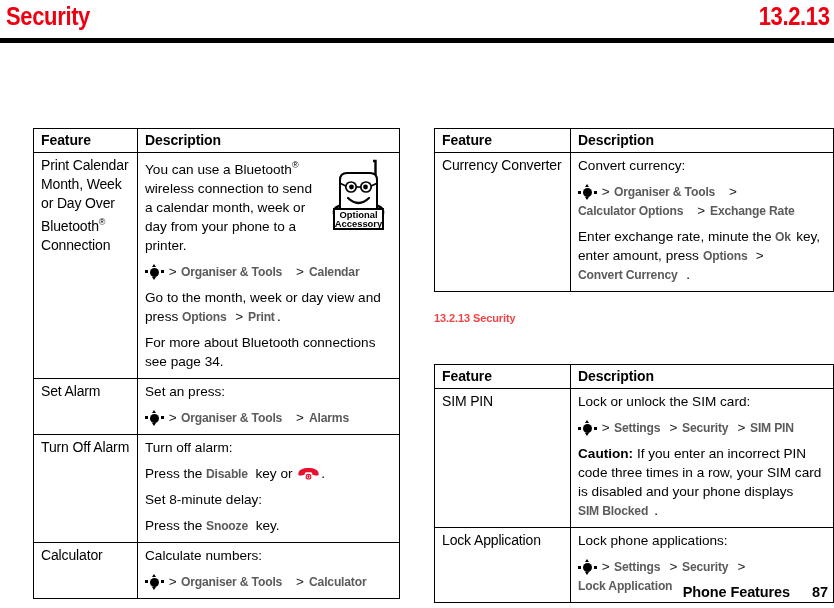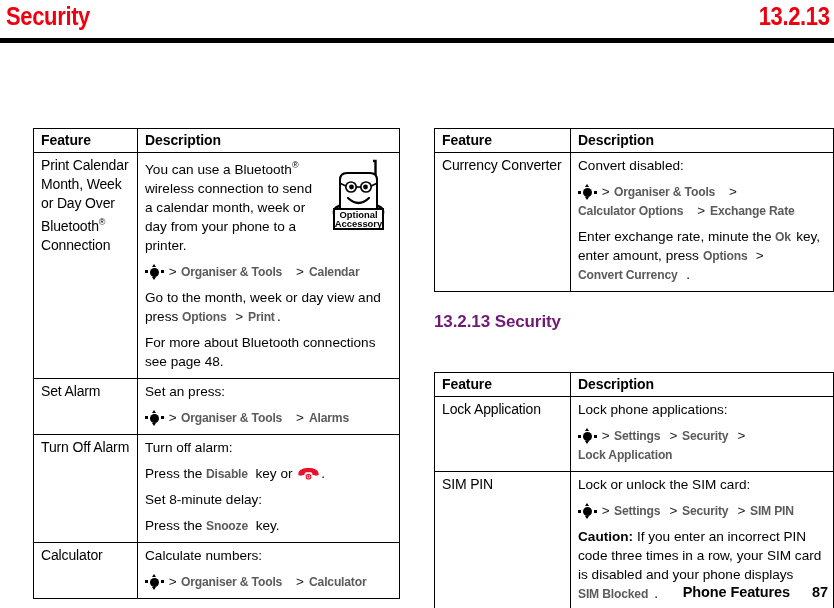--- a/index.html
+++ b/index.html
@@ -52,23 +52,23 @@
   }
   #col-right {
     position: absolute;
     top: 88px;
     left: 434px;
     width: 400px;
   }
 
   
   .sub-heading {
-    color: #701a75;
-    font-weight: bold;
-    font-size: 17px;
+    color: #ef4444;
+    font-weight: bold;
+    font-size: 11px;
     font-family: "Liberation Sans Narrow", "Liberation Sans", sans-serif;
     margin: 20px 0 9px 0;
     letter-spacing: -0.1px;
   }
 
   
   table.feat {
     border-collapse: collapse;
     width: 100%;
     table-layout: fixed;
@@ -234,21 +234,21 @@
                 <path d="M22 40 Q32.5 50 43 40" fill="none" stroke="#000" stroke-width="2.2" stroke-linecap="round"></path>
                 <path d="M13 48 Q7 50 8 56" fill="none" stroke="#000" stroke-width="2.4" stroke-linecap="round"></path>
                 <path d="M52 48 Q58 50 57 56" fill="none" stroke="#000" stroke-width="2.4" stroke-linecap="round"></path>
                 <rect x="8" y="51" width="49" height="20" fill="#fff" stroke="#000" stroke-width="2"></rect>
                 <text x="32.5" y="60" font-family="Liberation Sans, sans-serif" font-size="9.4" font-weight="bold" text-anchor="middle" fill="#000">Optional</text>
                 <text x="32.5" y="69" font-family="Liberation Sans, sans-serif" font-size="9.4" font-weight="bold" text-anchor="middle" fill="#000">Accessory</text>
               </svg></span>
             <div class="p"><span>You can use a Bluetooth</span><span class="sup">®</span><span> wireless connection to send a calendar month, week or day from your phone to a printer.</span></div>
             <div class="p"><span class="navkey"><i class="nk-t"></i><i class="nk-l"></i><i class="nk-core"></i><i class="nk-r"></i><i class="nk-b"></i></span><span class="sep"> &gt; </span><span class="path">Organiser &amp; Tools</span><span class="sep"> &gt; </span><span class="path">Calendar</span></div>
             <div class="p"><span>Go to the month, week or day view and press </span><span class="path">Options</span><span class="sep"> &gt; </span><span class="path">Print</span><span>.</span></div>
-            <div class="p"><span>For more about Bluetooth connections see page 48.</span></div>
+            <div class="p"><span>For more about Bluetooth connections see page 34.</span></div>
           </td>
         </tr>
         <tr>
           <td class="feature"><span>Set Alarm</span></td>
           <td class="desc">
             <div class="p"><span>Set an press:</span></div>
             <div class="p"><span class="navkey"><i class="nk-t"></i><i class="nk-l"></i><i class="nk-core"></i><i class="nk-r"></i><i class="nk-b"></i></span><span class="sep"> &gt; </span><span class="path">Organiser &amp; Tools</span><span class="sep"> &gt; </span><span class="path">Alarms</span></div>
           </td>
         </tr>
         <tr>
@@ -285,21 +285,21 @@
     <thead>
       <tr>
         <th>Feature</th>
         <th>Description</th>
       </tr>
     </thead>
     <tbody id="right-top-body">
         <tr>
           <td class="feature"><span>Currency Converter</span></td>
           <td class="desc">
-            <div class="p"><span>Convert disabled:</span></div>
+            <div class="p"><span>Convert currency:</span></div>
             <div class="p"><span class="navkey"><i class="nk-t"></i><i class="nk-l"></i><i class="nk-core"></i><i class="nk-r"></i><i class="nk-b"></i></span><span class="sep"> &gt; </span><span class="path">Organiser &amp; Tools</span><span class="sep"> &gt; </span><span class="path">Calculator Options</span><span class="sep"> &gt; </span><span class="path">Exchange Rate</span></div>
             <div class="p"><span>Enter exchange rate, minute the </span><span class="path">Ok</span><span> key, enter amount, press </span><span class="path">Options</span><span class="sep"> &gt; </span><span class="path">Convert Currency</span><span>.</span></div>
           </td>
         </tr>
       </tbody>
   </table>
 
   <div class="sub-heading">13.2.13 Security</div>
 
   <table class="feat">
@@ -308,33 +308,33 @@
         <col>
       </colgroup>
     <thead>
       <tr>
         <th>Feature</th>
         <th>Description</th>
       </tr>
     </thead>
     <tbody id="right-bottom-body">
         <tr>
-          <td class="feature"><span>Lock Application</span></td>
-          <td class="desc">
-            <div class="p"><span>Lock phone applications:</span></div>
-            <div class="p"><span class="navkey"><i class="nk-t"></i><i class="nk-l"></i><i class="nk-core"></i><i class="nk-r"></i><i class="nk-b"></i></span><span class="sep"> &gt; </span><span class="path">Settings</span><span class="sep"> &gt; </span><span class="path">Security</span><span class="sep"> &gt; </span><span class="path">Lock Application</span></div>
-          </td>
-        </tr>
-        <tr>
           <td class="feature"><span>SIM PIN</span></td>
           <td class="desc">
             <div class="p"><span>Lock or unlock the SIM card:</span></div>
             <div class="p"><span class="navkey"><i class="nk-t"></i><i class="nk-l"></i><i class="nk-core"></i><i class="nk-r"></i><i class="nk-b"></i></span><span class="sep"> &gt; </span><span class="path">Settings</span><span class="sep"> &gt; </span><span class="path">Security</span><span class="sep"> &gt; </span><span class="path">SIM PIN</span></div>
             <div class="p"><span class="caution">Caution:</span><span> If you enter an incorrect PIN code three times in a row, your SIM card is disabled and your phone displays </span><span class="path">SIM Blocked</span><span>.</span></div>
           </td>
         </tr>
+        <tr>
+          <td class="feature"><span>Lock Application</span></td>
+          <td class="desc">
+            <div class="p"><span>Lock phone applications:</span></div>
+            <div class="p"><span class="navkey"><i class="nk-t"></i><i class="nk-l"></i><i class="nk-core"></i><i class="nk-r"></i><i class="nk-b"></i></span><span class="sep"> &gt; </span><span class="path">Settings</span><span class="sep"> &gt; </span><span class="path">Security</span><span class="sep"> &gt; </span><span class="path">Lock Application</span></div>
+          </td>
+        </tr>
       </tbody>
   </table>
 </div>
 
 <div id="page-footer">
   <span class="ftr-label">Phone Features</span><span class="ftr-num">87</span>
 </div>
 
 </body></html>

